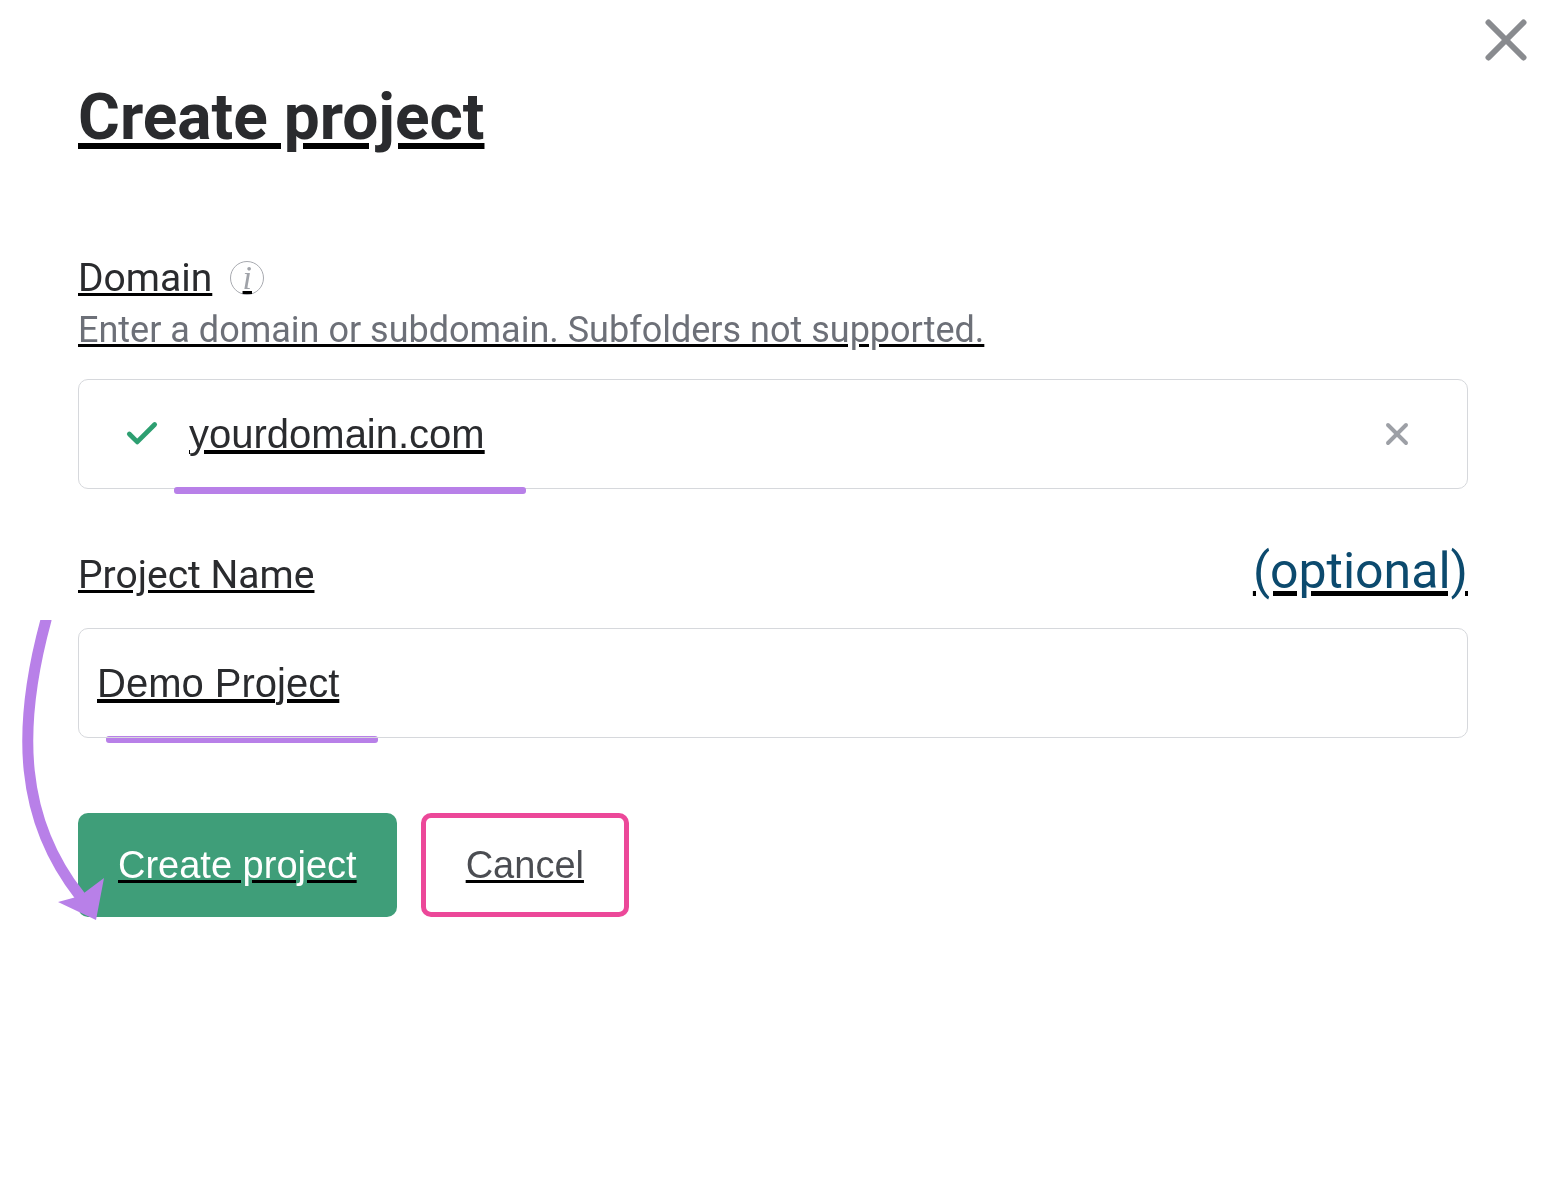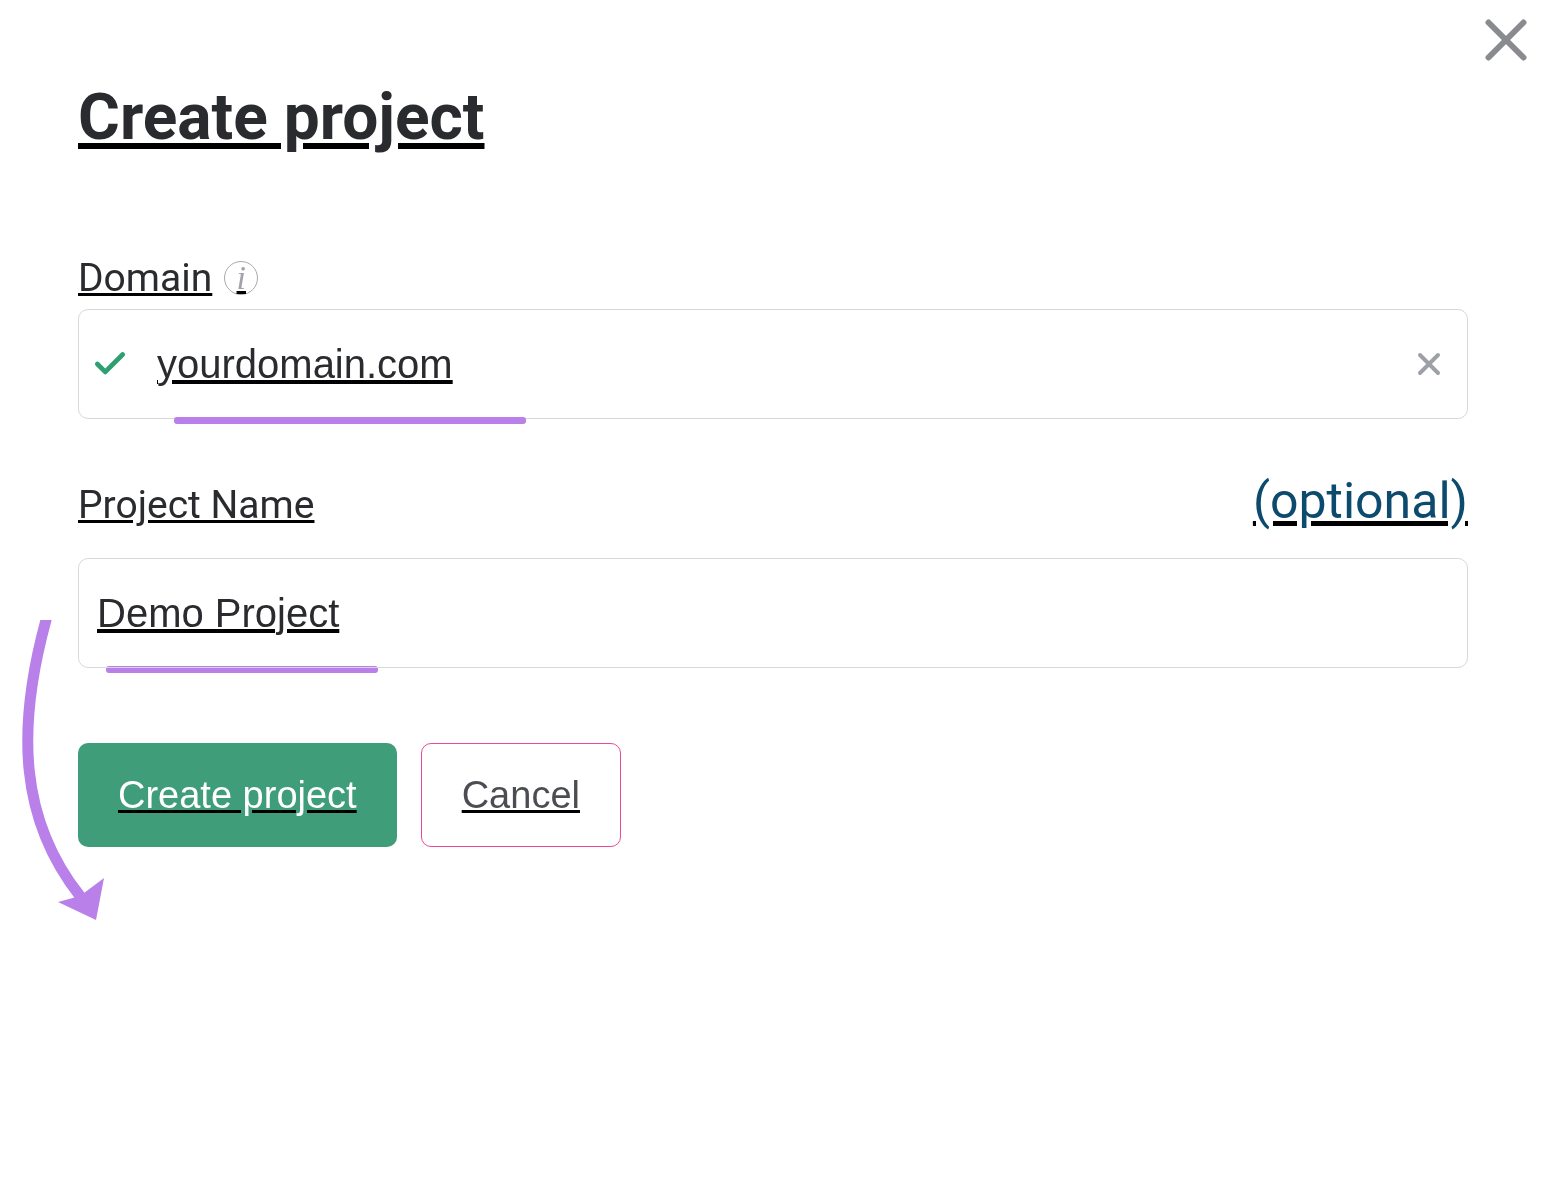--- a/index.html
+++ b/index.html
@@ -25,21 +25,21 @@
     .close-x svg { display:block; width:60px; height:60px; }
     .title {
       font-size: 64px;
       font-weight: 700;
       color: #2a2b2e;
       margin-bottom: 100px;
     }
     .label-row {
       display: flex;
       align-items: center;
-      gap: 12px;
+      gap: 18px;
       margin-bottom: 8px;
     }
     .label {
       font-size: 39px;
       color: #2a2b2e;
     }
     .info-icon {
       color: #a0a3a9;
       font-family: Georgia, serif;
       font-style: italic;
@@ -58,21 +58,21 @@
       color: #6d7078;
       margin-bottom: 28px;
     }
     .input-wrap {
       position: relative;
       border: 1px solid #d6d8dc;
       border-radius: 10px;
       height: 110px;
       display: flex;
       align-items: center;
-      padding: 0 12px;
+      padding: 0 44px;
     }
     .input-wrap .check {
       color: #2d9f71;
       margin-right: 28px;
       flex-shrink: 0;
     }
     .input-wrap .check svg { display:block; width:38px; height:38px; }
     .text-input {
       flex: 1;
       border: none;
@@ -133,21 +133,21 @@
       align-items: center;
       justify-content: center;
     }
     .btn-primary {
       background: #3f9e79;
       color: #fff;
     }
     .btn-secondary {
       background: #fff;
       color: #4b4d52;
-      border: 1px solid #ec4899;
+      border: 5px solid #ec4899;
     }
     
     .arrow {
       position: absolute;
       left: 8px;
       top: 620px;
       pointer-events: none;
     }
     .arrow svg { display:block; }
   </style>
@@ -163,20 +163,21 @@
     </svg>
   </div>
 
   <h1 class="title">Create project</h1>
 
   <div>
     <div class="label-row">
       <span class="label">Domain</span>
       <span class="info-icon">i</span>
     </div>
+    <div class="helper">Enter a domain or subdomain. Subfolders not supported.</div>
 
     <div class="input-wrap">
       <span class="check">
         <svg viewBox="0 0 24 24" fill="none" stroke="currentColor" stroke-width="3" stroke-linecap="round" stroke-linejoin="round">
           <polyline points="4 12 9 17 20 6"></polyline>
         </svg>
       </span>
       <input class="text-input" type="text" value="yourdomain.com" style="">
       <span class="clear-btn">
         <svg viewBox="0 0 24 24" fill="none" stroke="currentColor" stroke-width="2.6" stroke-linecap="round">

